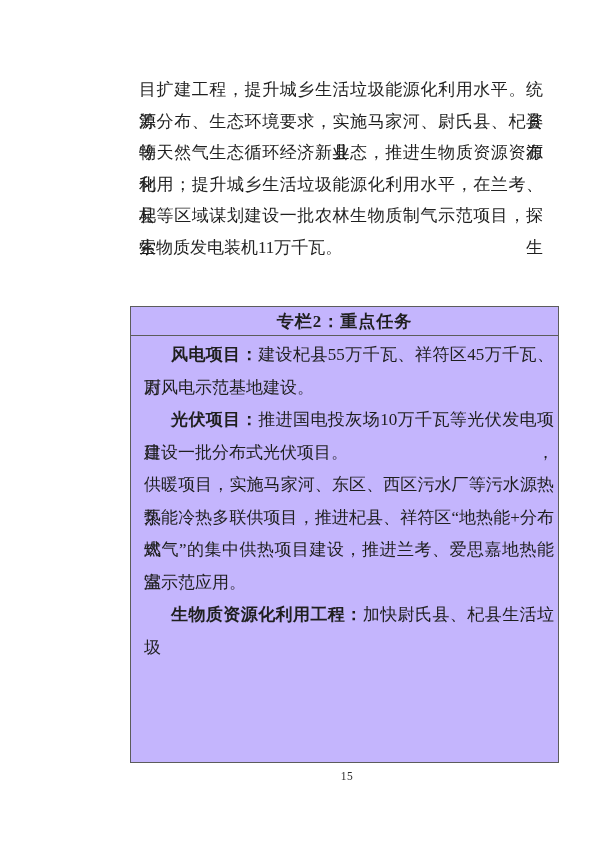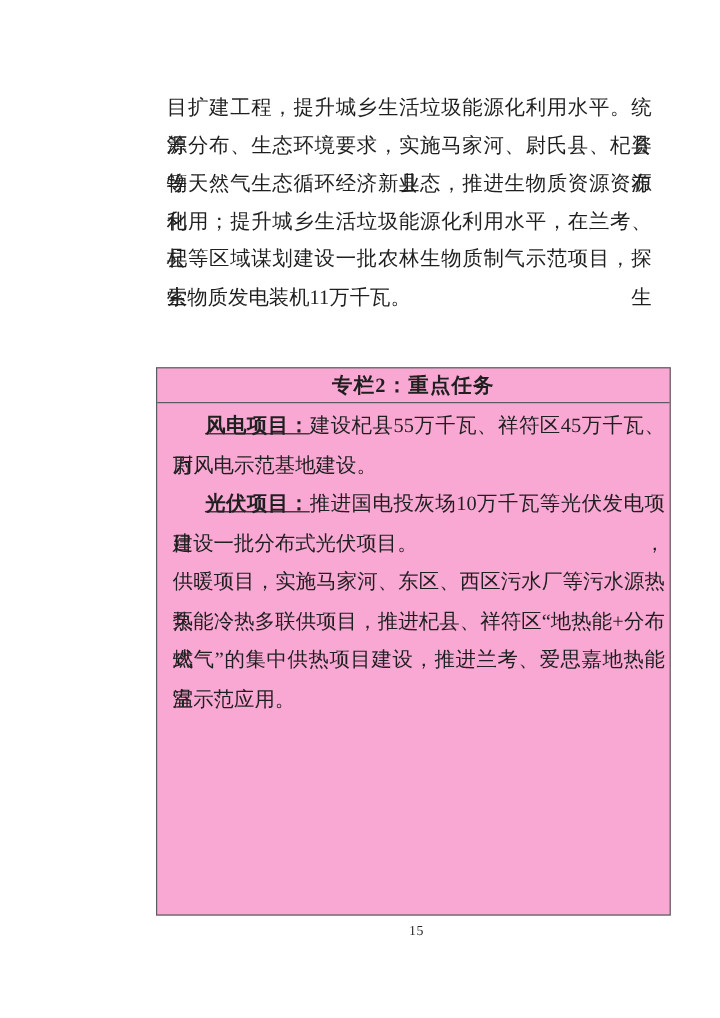--- a/index.html
+++ b/index.html
@@ -36,41 +36,41 @@
     text-align-last: left;
   }
   
   .task-box {
     position: absolute;
     left: 83px;
     top: 306px;
     width: 429px;
     height: 457px;
     border: 1px solid #5c5c5c;
-    background: #f9a8d4;
+    background: #c4b5fd;
   }
   .task-box-header {
     height: 29px;
     line-height: 29px;
     border-bottom: 1px solid #5c5c5c;
     text-align: center;
     font-weight: bold;
     font-size: 17px;
     letter-spacing: 1px;
   }
   .task-box-body {
     padding: 3px 4px 0 13px;
     font-size: 17px;
   }
   .task-box-body .line {
     height: 32.5px;
     line-height: 32.5px;
   }
   .line.indent { text-indent: 27px; }
-  .lead { font-weight: bold; text-decoration: underline; }
+  .lead { font-weight: bold; }
   
   .page-number {
     position: absolute;
     left: 0;
     top: 770px;
     width: 600px;
     text-align: center;
     font-size: 11.5px;
     letter-spacing: 0.5px;
     color: #2a2a2a;
@@ -98,19 +98,20 @@
       <div class="line plain">万风电示范基地建设。</div>
 
       <div class="line just indent"><span class="lead">光伏项目：</span><span>推进国电投灰场10万千瓦等光伏发电项目，</span></div>
       <div class="line plain">建设一批分布式光伏项目。</div>
 
       <div class="line just">供暖项目，实施马家河、东区、西区污水厂等污水源热泵</div>
       <div class="line just">热能冷热多联供项目，推进杞县、祥符区“地热能+分布式</div>
       <div class="line just">燃气”的集中供热项目建设，推进兰考、爱思嘉地热能温</div>
       <div class="line plain">室示范应用。</div>
 
+      <div class="line just indent"><span class="lead">生物质资源化利用工程：</span><span>加快尉氏县、杞县生活垃圾</span></div>
 
     </div>
   </div>
 
   <div class="page-number">15</div>
 
 </div>
 
 </body></html>

